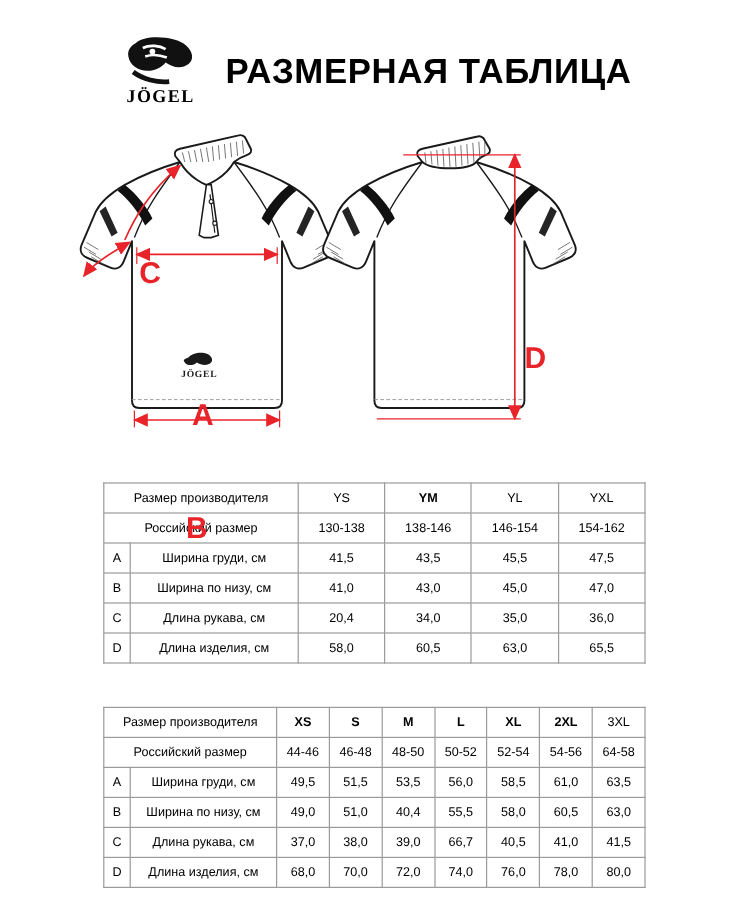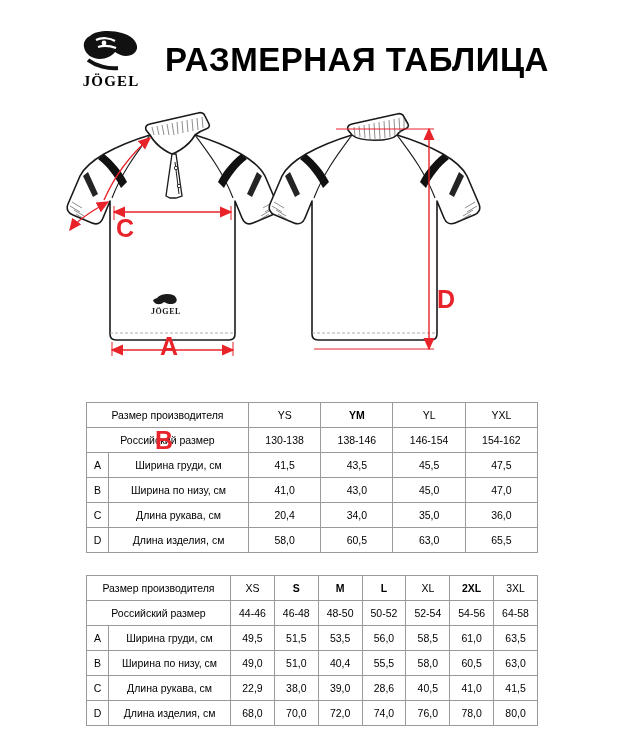--- a/index.html
+++ b/index.html
@@ -38,21 +38,21 @@
   .logo-word {
     font-family: "Liberation Serif", serif;
     font-weight: bold;
     font-size: 15px;
     letter-spacing: 1.2px;
     margin-top: 1px;
   }
   .title {
     font-family: "Liberation Sans", sans-serif;
     font-weight: bold;
-    font-size: 33px;
+    font-size: 29px;
     letter-spacing: 0.5px;
     white-space: nowrap;
   }
 
   
   .illustration {
     position: relative;
     width: 624px;
     height: 300px;
     margin-top: 4px;
@@ -69,21 +69,21 @@
   }
 
   
   .tables {
     padding: 0 86px;
   }
   table.size-table {
     border-collapse: collapse;
     width: 100%;
     table-layout: fixed;
-    margin-bottom: 22px;
+    margin-bottom: 36px;
   }
   table.size-table td,
   table.size-table th {
     border: 1px solid #9a9a9a;
     height: 25px;
     font-size: 10.5px;
     font-weight: normal;
     text-align: center;
     vertical-align: middle;
     padding: 0 2px;
@@ -373,25 +373,25 @@
         <col>
         <col>
         <col>
         <col>
         <col>
         <col>
     </colgroup>
     <tbody>
       <tr>
         <td class="head-param" colspan="2">Размер производителя</td>
-        <td style="font-weight:normal">XS</td>
+        <td style="font-weight:bold">XS</td>
         <td style="font-weight:bold">S</td>
         <td style="font-weight:bold">M</td>
         <td style="font-weight:bold">L</td>
-        <td style="font-weight:normal">XL</td>
+        <td style="font-weight:bold">XL</td>
         <td style="font-weight:bold">2XL</td>
         <td style="font-weight:normal">3XL</td>
       </tr>
       <tr>
         <td class="head-param" colspan="2">Российский размер</td>
         <td>44-46</td>
         <td>46-48</td>
         <td>48-50</td>
         <td>50-52</td>
         <td>52-54</td>
@@ -416,24 +416,24 @@
         <td>51,0</td>
         <td>40,4</td>
         <td>55,5</td>
         <td>58,0</td>
         <td>60,5</td>
         <td>63,0</td>
       </tr>
       <tr>
         <td class="lab">C</td>
         <td class="param">Длина рукава, см</td>
-        <td>22,9</td>
+        <td>37,0</td>
         <td>38,0</td>
         <td>39,0</td>
-        <td>28,6</td>
+        <td>66,7</td>
         <td>40,5</td>
         <td>41,0</td>
         <td>41,5</td>
       </tr>
       <tr>
         <td class="lab">D</td>
         <td class="param">Длина изделия, см</td>
         <td>68,0</td>
         <td>70,0</td>
         <td>72,0</td>

